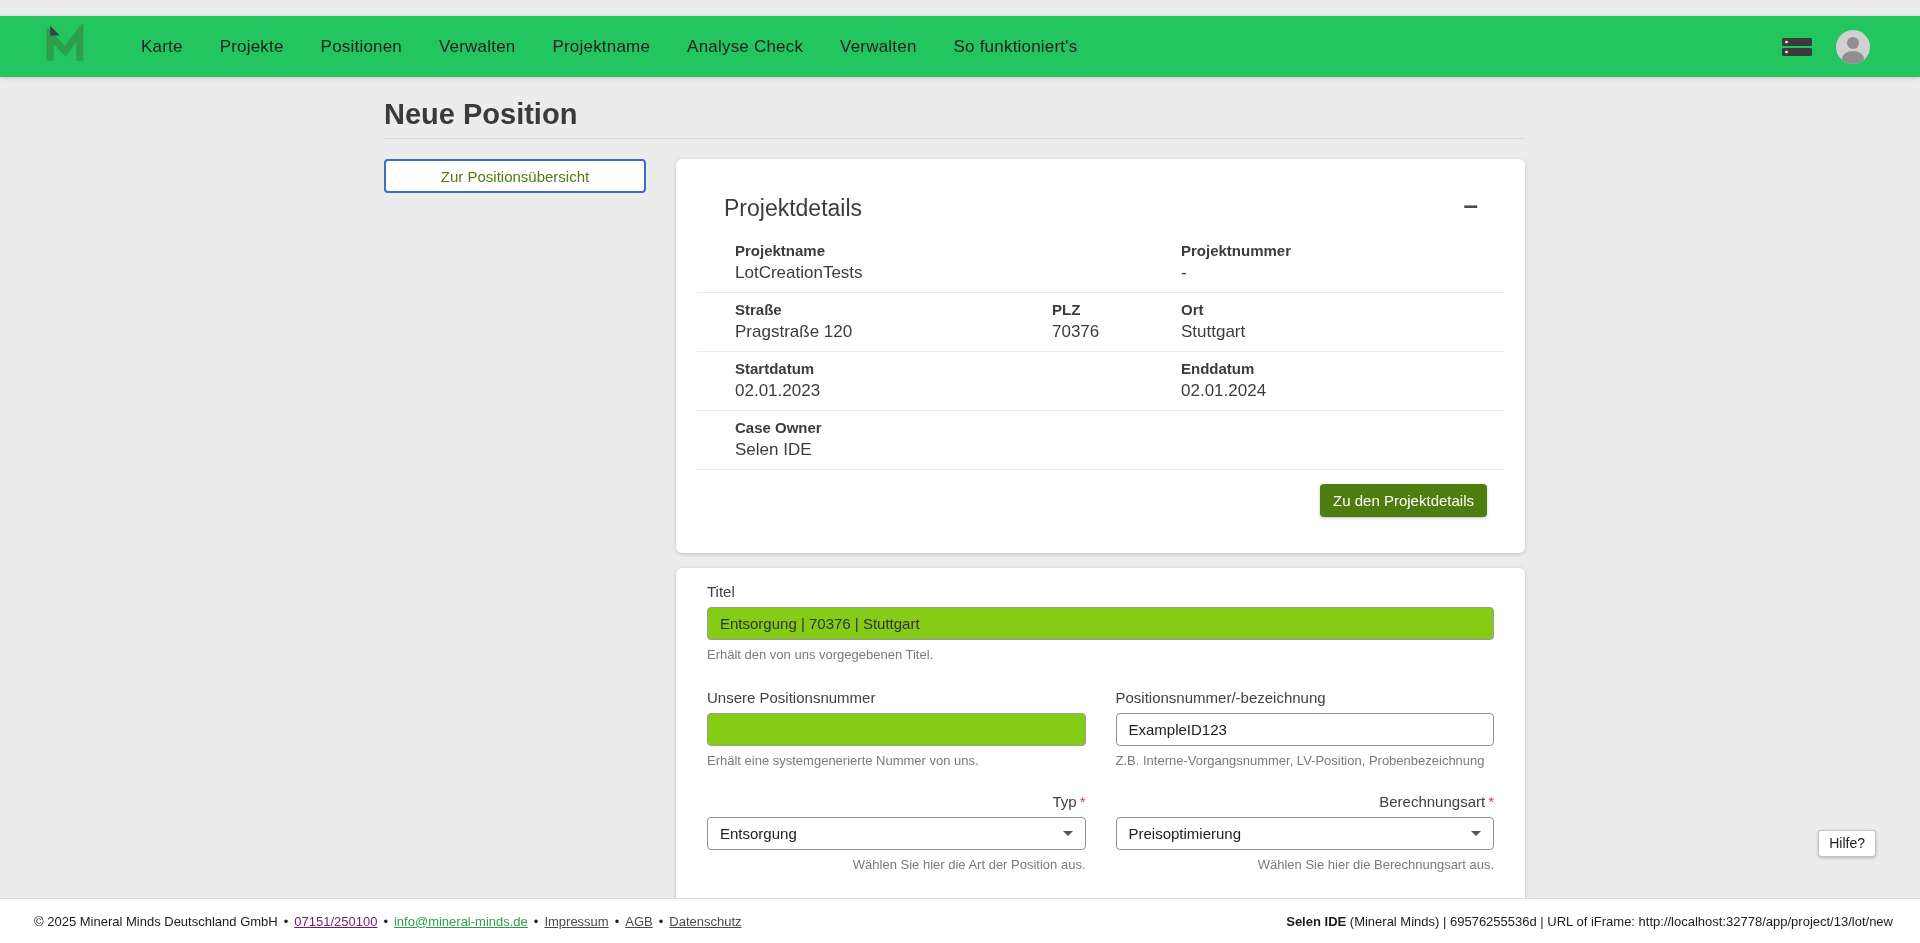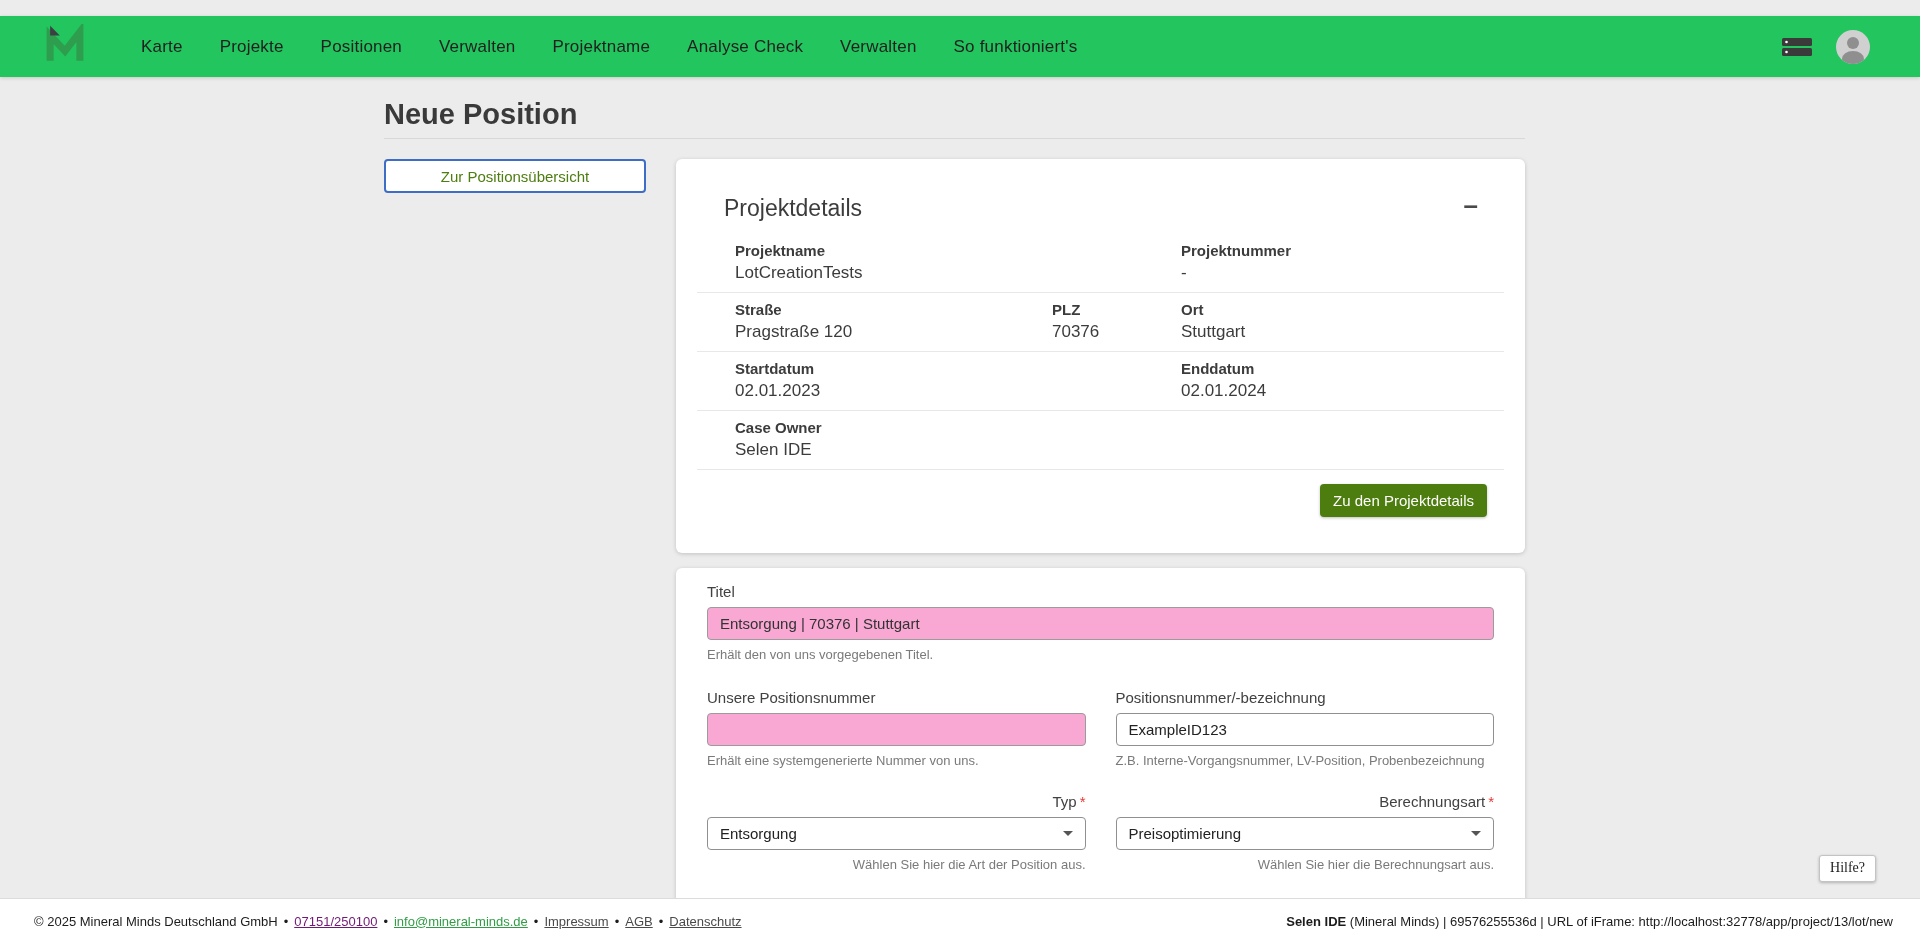--- a/index.html
+++ b/index.html
@@ -74,42 +74,42 @@
   }
 
   
   .form-card { margin-top: 15px; padding: 15px 31px 30px; position: relative; }
   .flabel { display: block; font-size: 15px; color: #414141; margin-bottom: 7px; }
   .required { color: #e53935; margin-left: 3px; }
   .finput {
     width: 100%; height: 33px; border: 1px solid #909090; border-radius: 4px;
     padding: 0 12px; font-size: 15px; color: #222; background: #fff; font-family: inherit;
   }
-  .finput:disabled { background: #f9a8d4; color: #333; border-color: #9b9b9b; }
+  .finput:disabled { background: #84cc16; color: #333; border-color: #9b9b9b; }
   .hint { margin-top: 7px; font-size: 13px; color: #7a7a7a; }
   .grid2 { display: grid; grid-template-columns: 1fr 1fr; column-gap: 30px; margin-top: 27px; }
   .grid2.tight { margin-top: 25px; text-align: right; }
   .fselect {
     height: 33px; border: 1px solid #909090; border-radius: 4px;
     padding: 0 12px; display: flex; align-items: center; justify-content: space-between;
     font-size: 15px; color: #222; background: #fff; cursor: pointer;
   }
   .caret {
     width: 0; height: 0;
     border-left: 5px solid transparent; border-right: 5px solid transparent;
     border-top: 5px solid #555;
   }
   .cm-block { margin-top: 27px; }
 
   
   .help-btn {
-    position: absolute; right: 44px; bottom: 61px; z-index: 60;
+    position: absolute; right: 44px; bottom: 86px; z-index: 60;
     background: #fff; border: 1px solid #c3c3c3; border-radius: 3px;
     padding: 4px 10px 5px; font-size: 14px; color: #222;
-    box-shadow: 0 1px 3px rgba(0,0,0,.25); cursor: pointer; font-family: Liberation Serif, serif;
+    box-shadow: 0 1px 3px rgba(0,0,0,.25); cursor: pointer; font-family: Liberation Sans, sans-serif;
   }
   footer {
     position: absolute; left: 0; right: 0; bottom: 0; height: 45px; z-index: 50;
     background: #fff; border-top: 1px solid #dcdcdc;
     display: flex; align-items: center; justify-content: space-between;
     padding: 0 27px 0 34px; font-size: 13px; color: #1c1c1c;
   }
   .footer-left { display: flex; align-items: center; gap: 5px; white-space: nowrap; }
   .footer-left .dot { margin: 0 1px; }
   .link-blue { color: #701a75; text-decoration: underline; cursor: pointer; }

